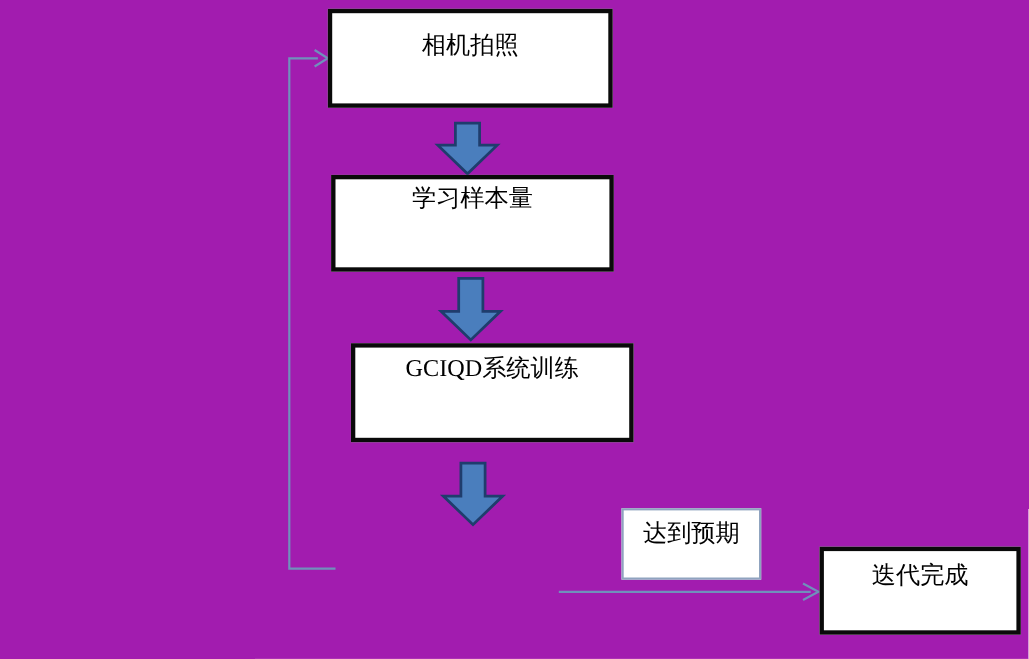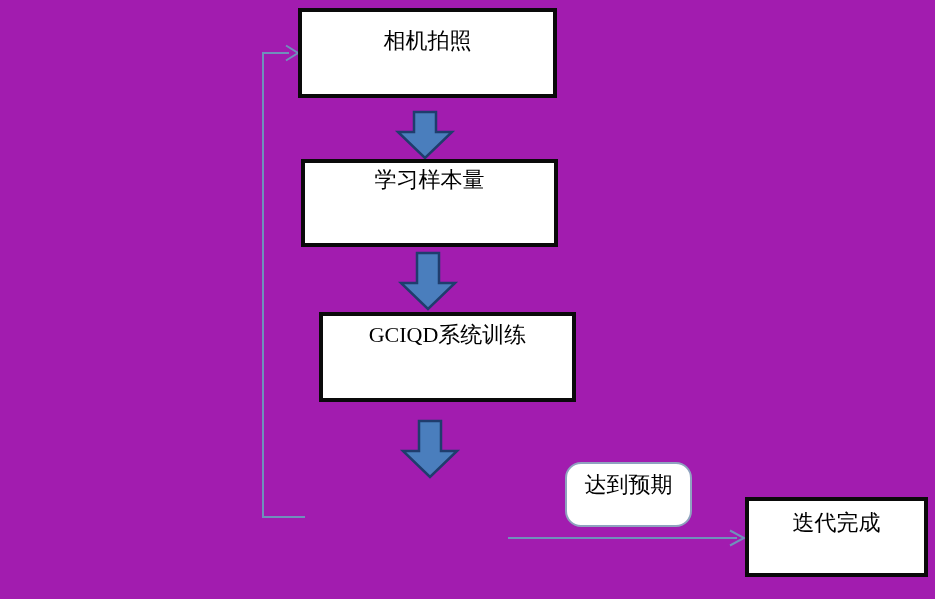--- a/index.html
+++ b/index.html
@@ -29,21 +29,21 @@
     font-size: 22px;
     line-height: 33px;
   }
   .thick { border: 4px solid #0a0a0a; }
   .thin  { border: 2px solid #8fa3bf; }
   #box-camera { left: 298px; top: 8px;   width: 259px; height: 90px;  padding-top: 12px; }
   #box-mark   { left: 301px; top: 159px; width: 257px; height: 88px;  padding-top: 0; }
   #box-train  { left: 303px; top: 312px; width: 257px; height: 90px;  padding-top: 2px; margin-left: 16px; }
   #box-update { left: 305px; top: 478px; width: 203px; height: 109px; padding-top: 2px; }
   #box-note   { left: 3px;   top: 159px; width: 244px; height: 156px; padding-top: 6px; }
-  #box-expect { left: 565px; top: 462px; width: 127px; height: 65px;  padding-top: 4px; border-radius: 16px; }
+  #box-expect { left: 565px; top: 462px; width: 127px; height: 65px;  padding-top: 4px; }
   #box-done   { left: 745px; top: 497px; width: 183px; height: 80px;  padding-top: 5px; }
 </style>
 </head>
 <body>
 
 <div class="canvas">
 
   <svg class="overlay" viewBox="0 0 935 599" xmlns="http://www.w3.org/2000/svg">
 
     <path class="conn" d="M305,517 H263 V53 H289" stroke="#7090bb"></path>

